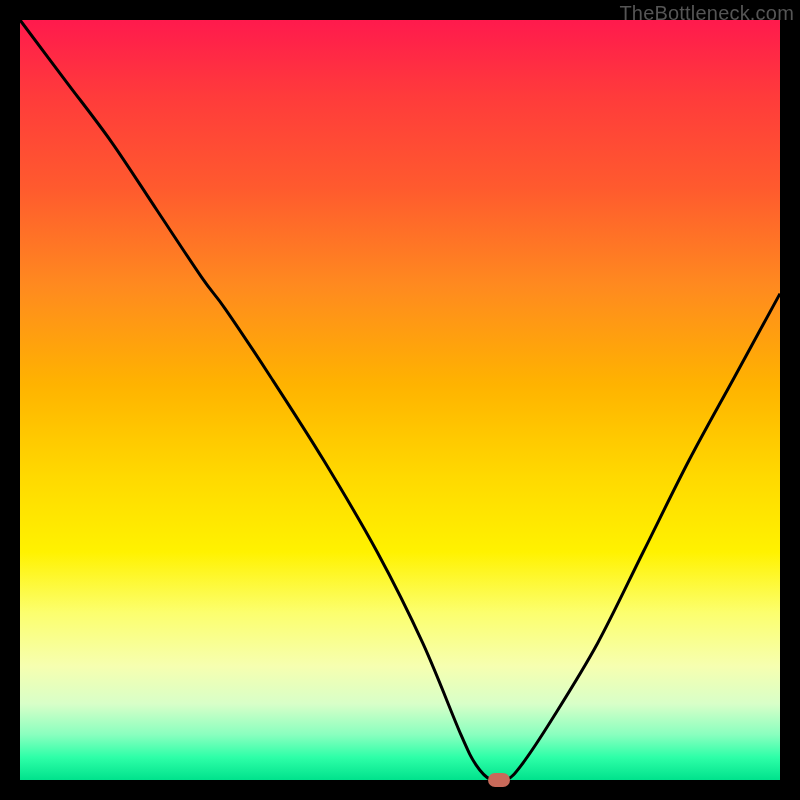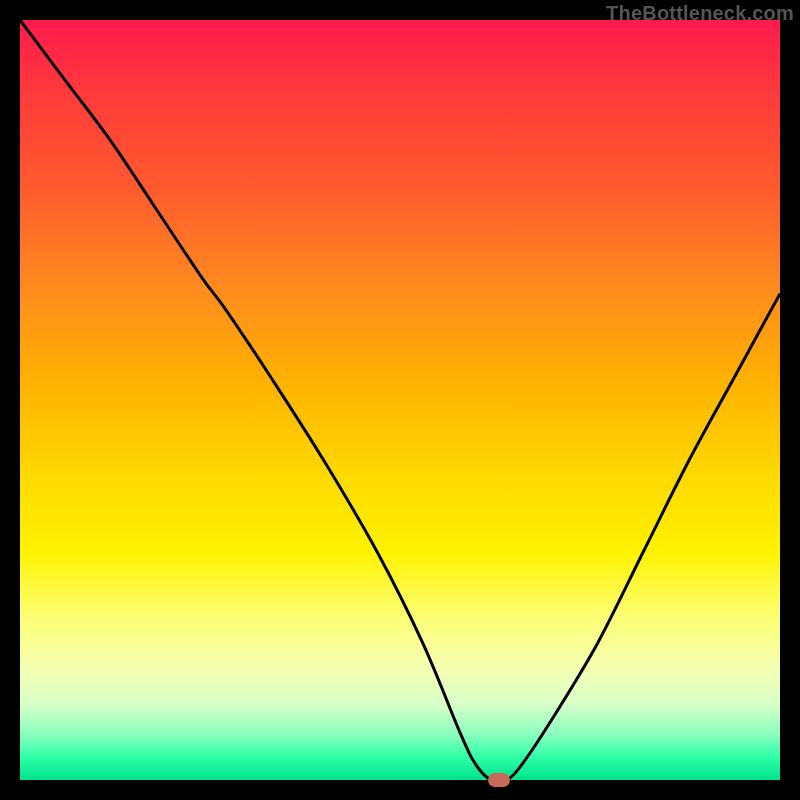--- a/index.html
+++ b/index.html
@@ -38,21 +38,21 @@
       #2effa8 97%,
       #00e28c 100%
     );
   }
   .watermark {
     position: absolute;
     top: 2px;
     right: 6px;
     color: #5f5f5f;
     font-size: 20px;
-    font-weight: 700;
+    font-weight: 400;
     letter-spacing: 0.2px;
     opacity: 0.9;
     user-select: none;
   }
   svg.curve {
     position: absolute;
     left: 0;
     top: 0;
     width: 760px;
     height: 760px;

